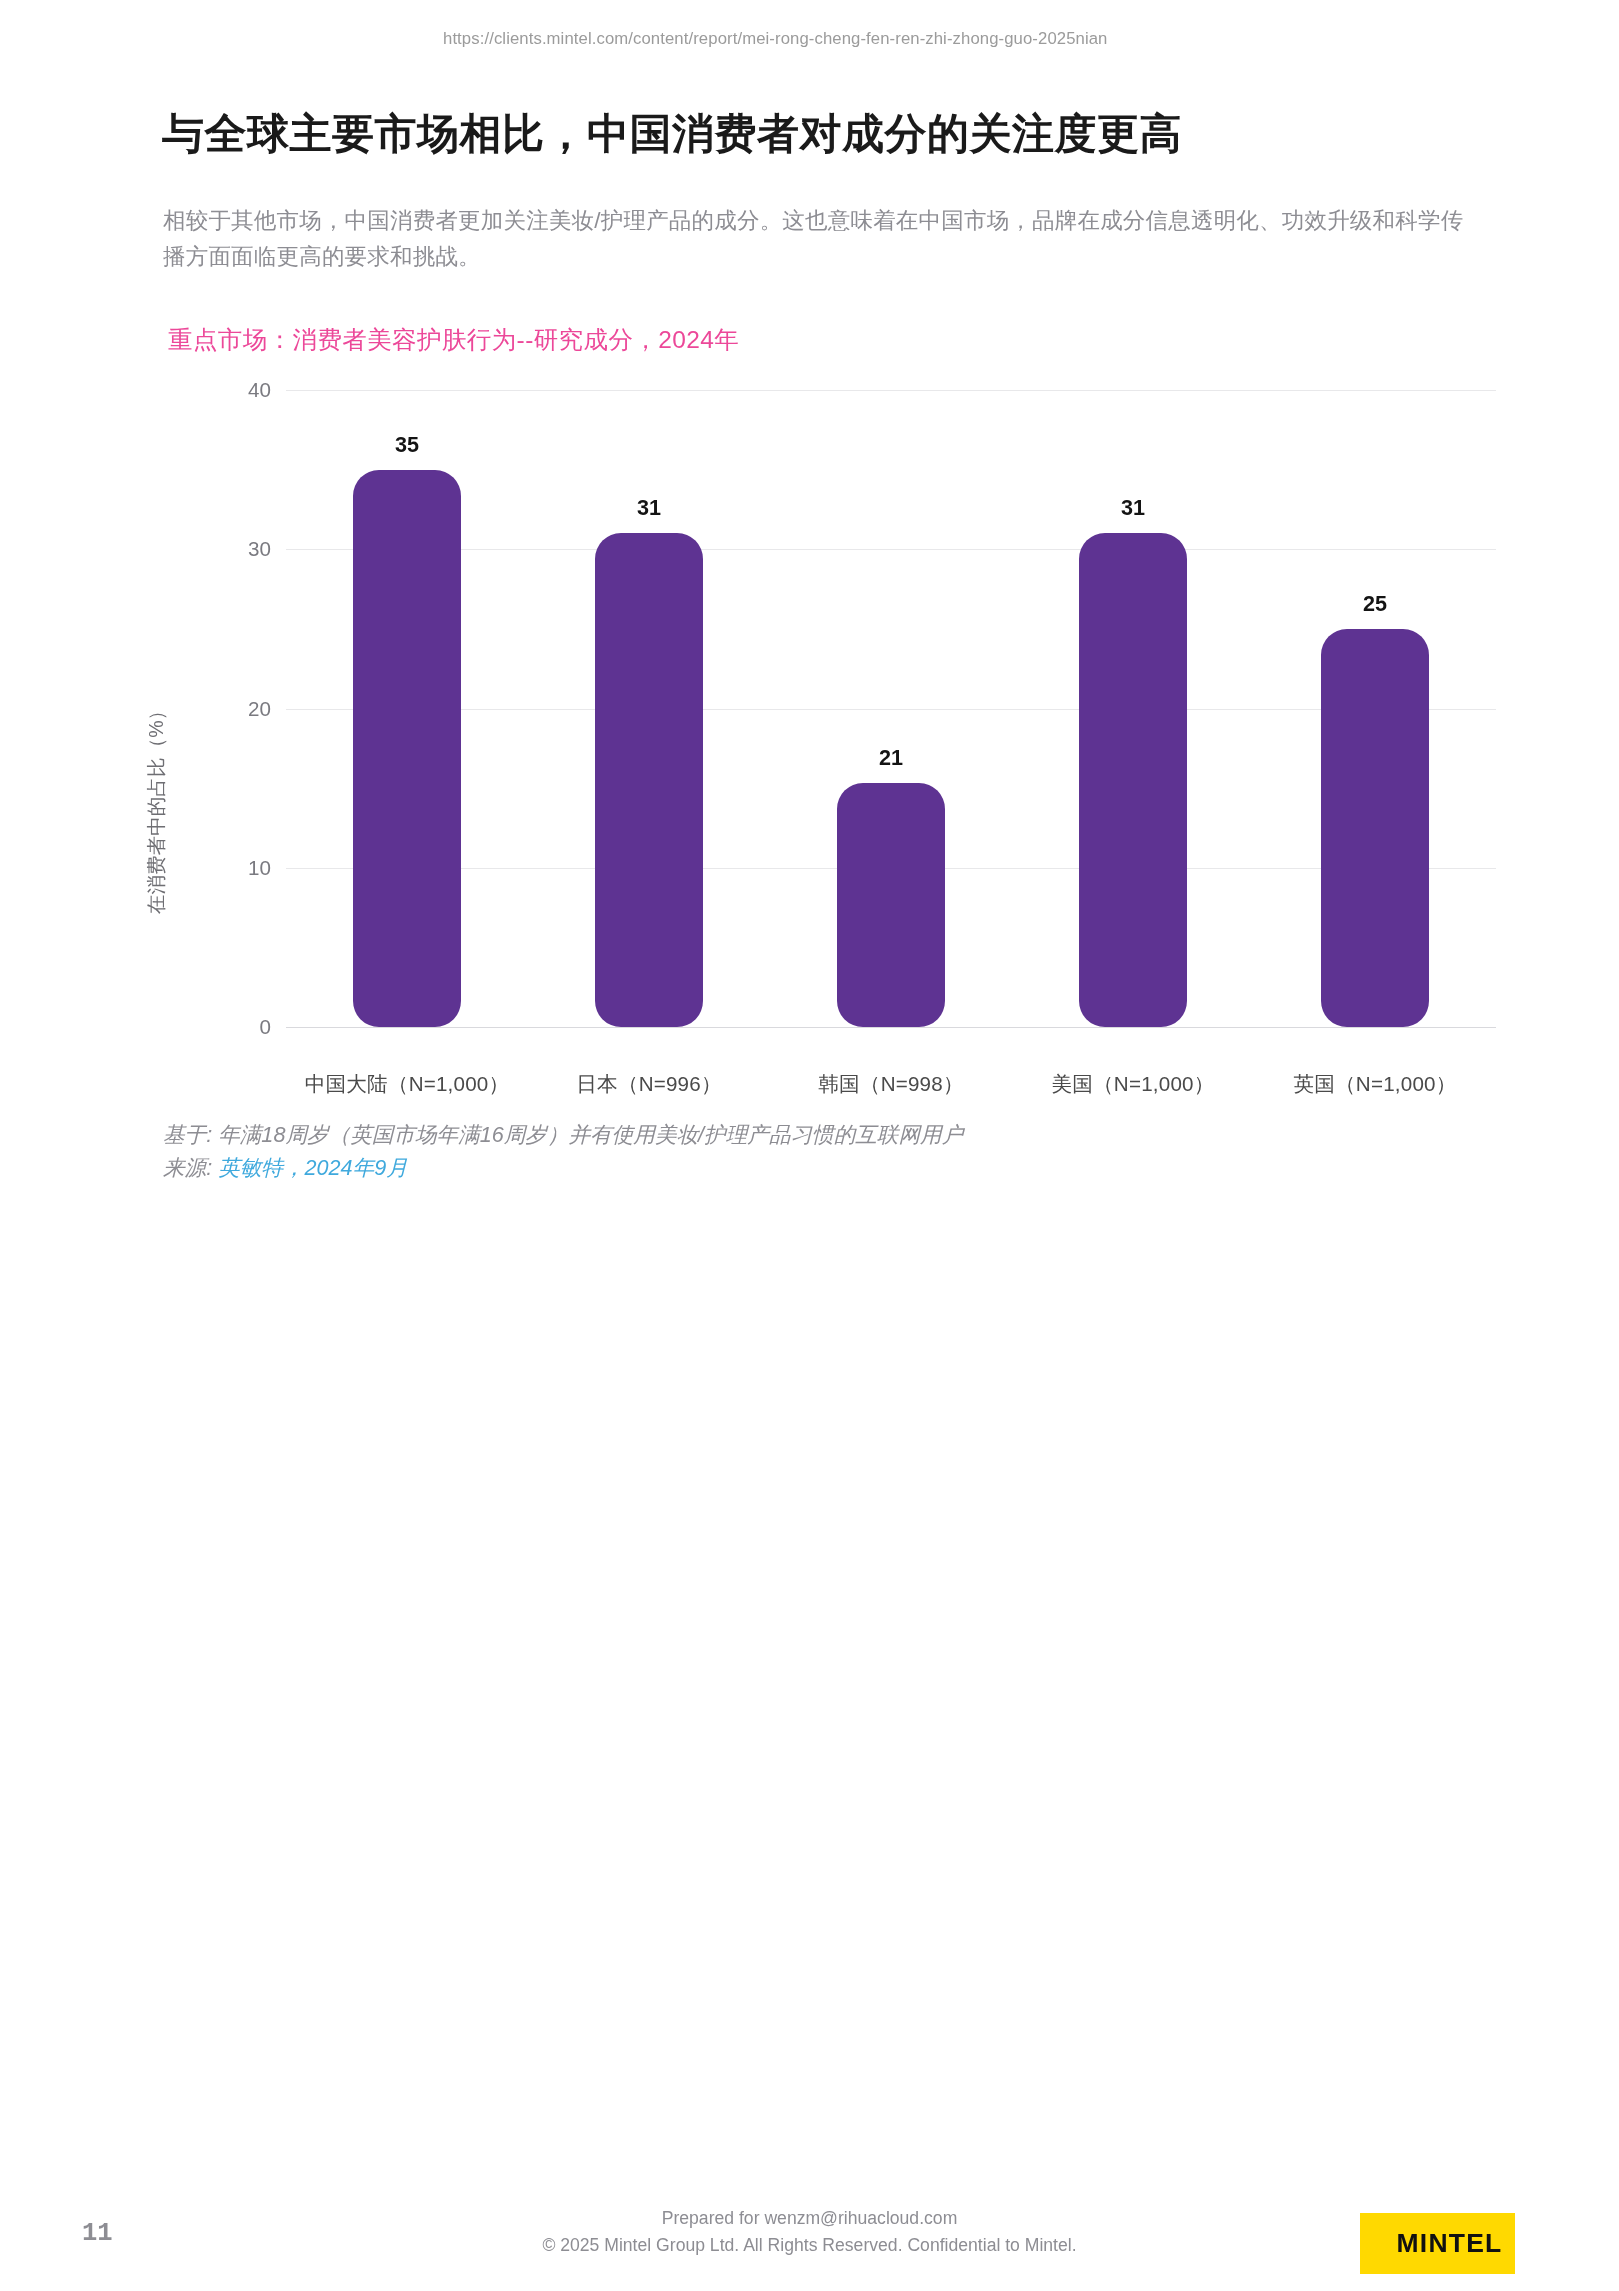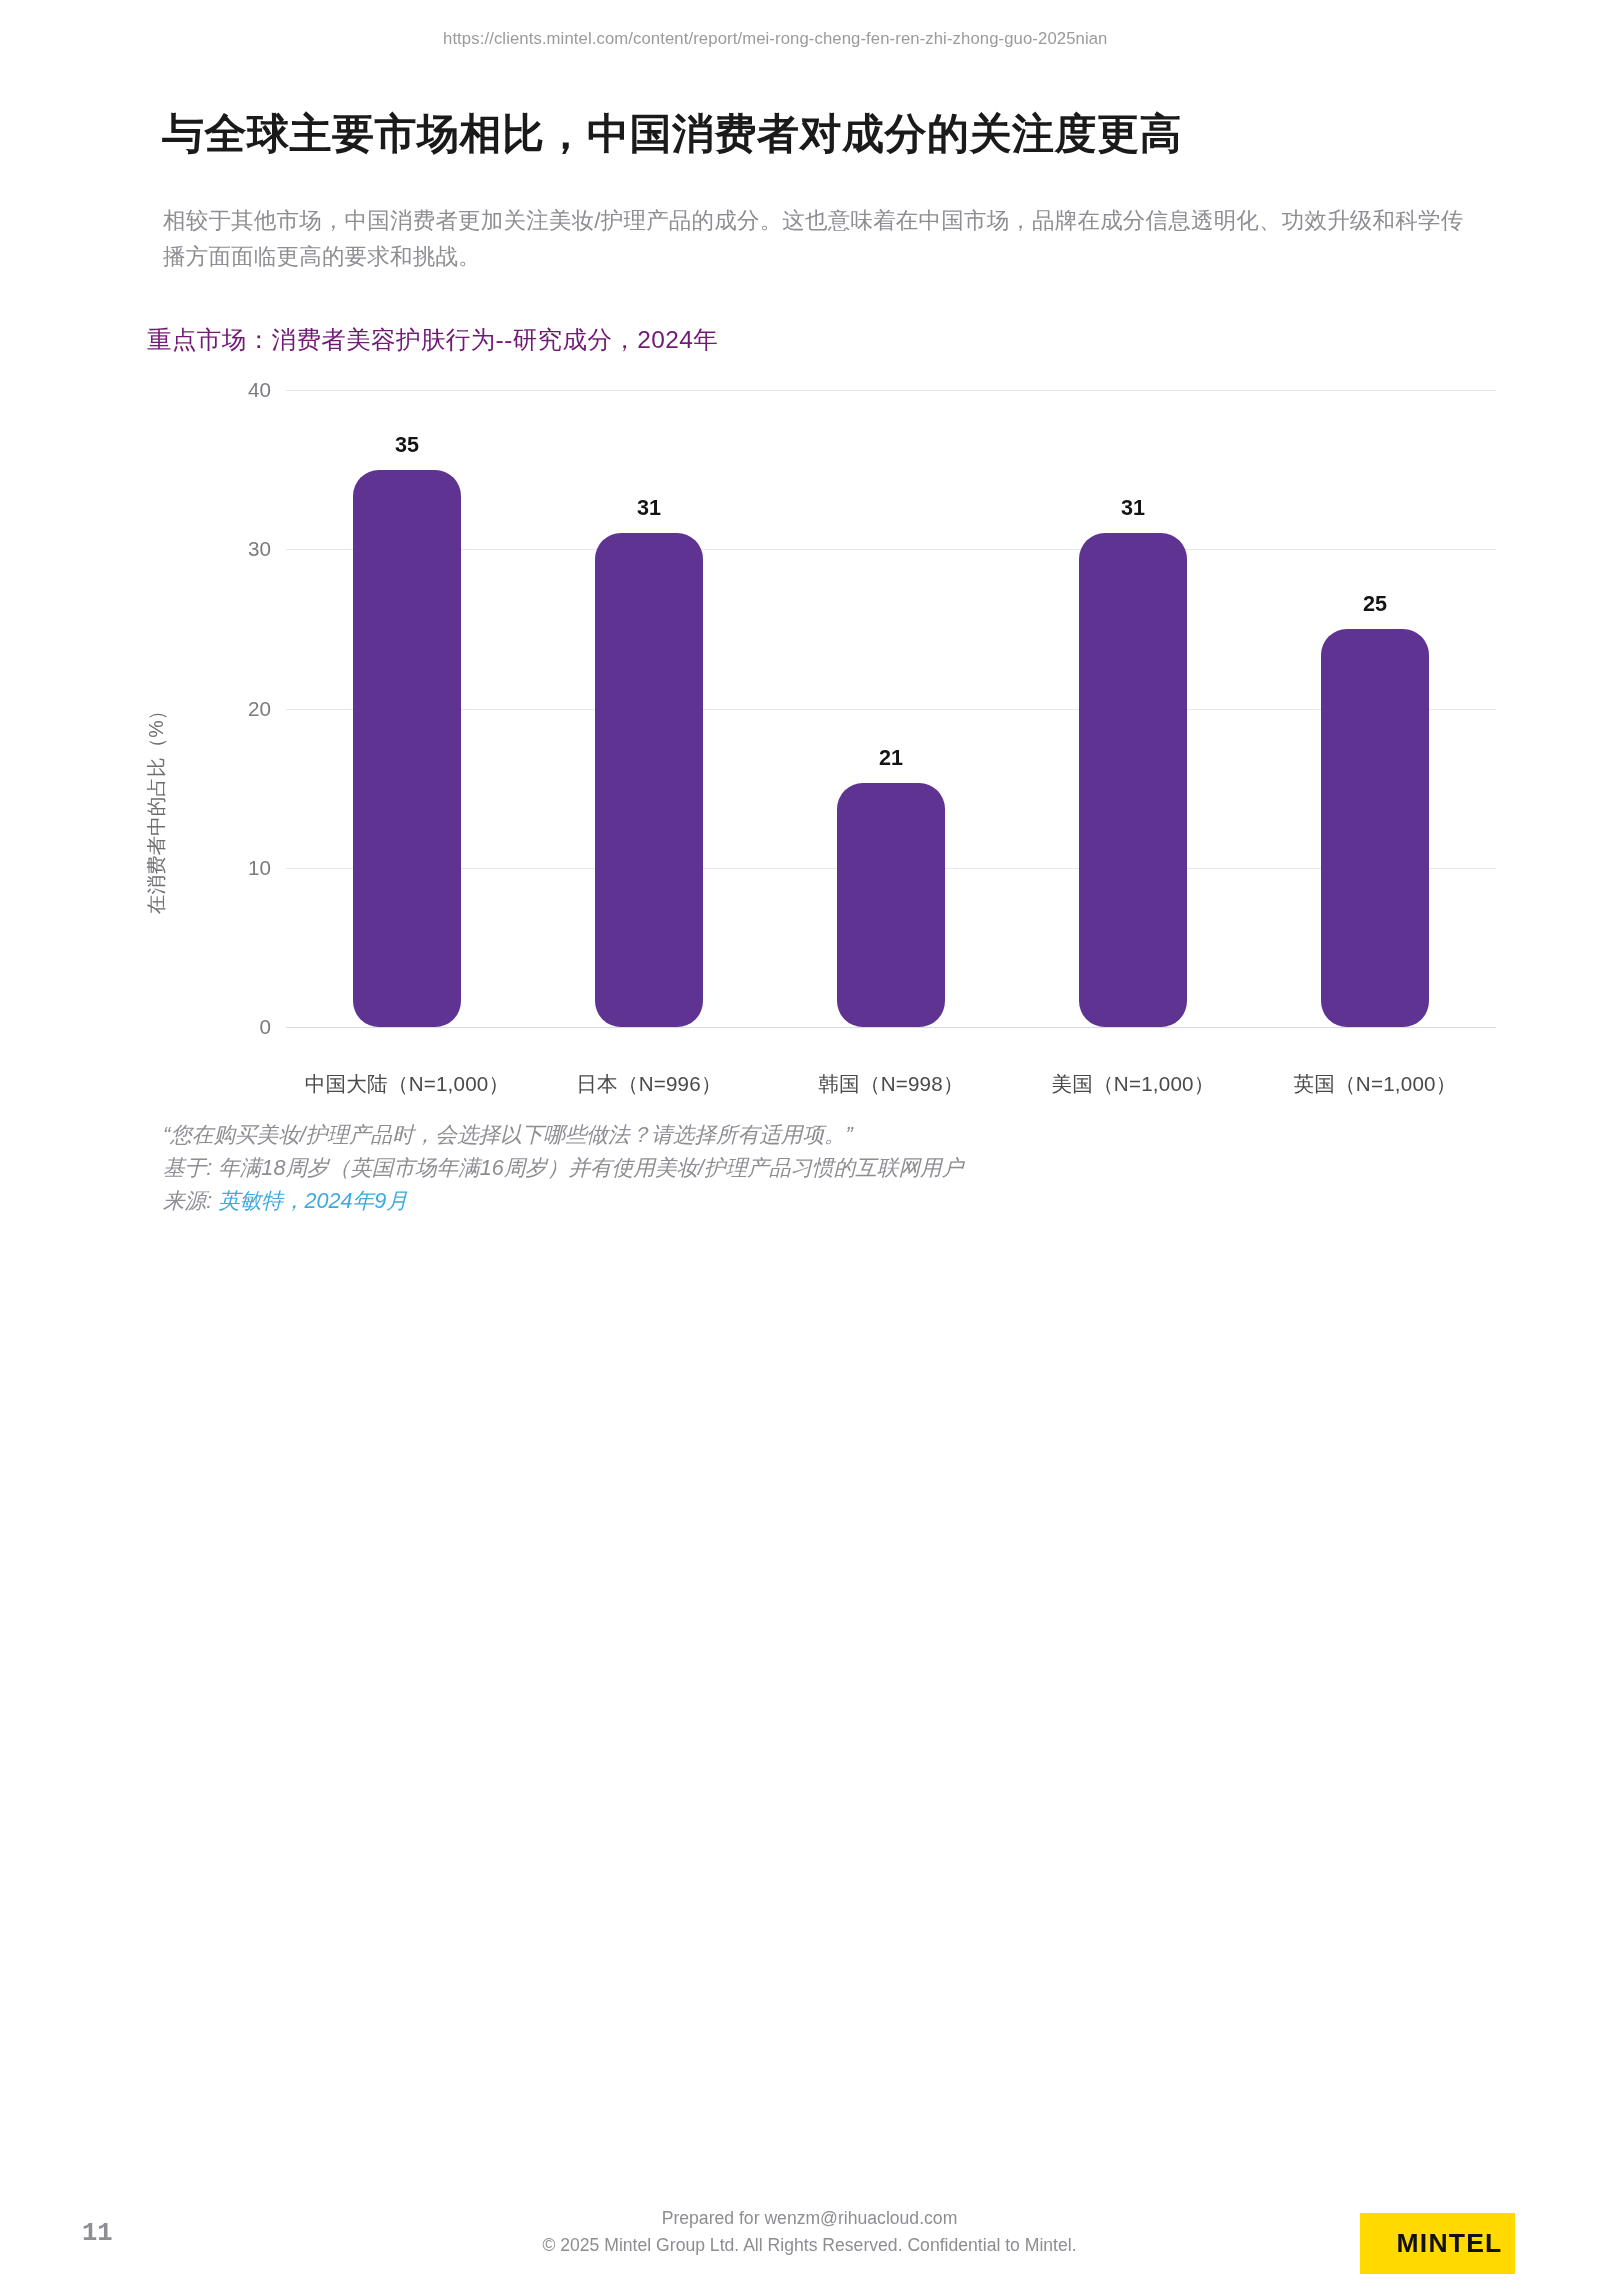--- a/index.html
+++ b/index.html
@@ -51,24 +51,24 @@
     width: 1313px;
     font-size: 22.5px;
     color: #8d8d93;
     line-height: 1.62;
     letter-spacing: 0.2px;
   }
 
   
   .chart-title {
     position: absolute;
-    left: 147px;
+    left: 168px;
     top: 323px;
     font-size: 24.5px;
-    color: #701a75;
+    color: #ec4899;
     letter-spacing: 0.4px;
   }
 
   .chart-area {
     position: absolute;
     left: 163px;
     top: 390px;
     width: 1333px;
     height: 686px;
   }
@@ -287,21 +287,20 @@
     <div class="xlabels">
       <div class="xlabel">中国大陆（N=1,000）</div>
       <div class="xlabel">日本（N=996）</div>
       <div class="xlabel">韩国（N=998）</div>
       <div class="xlabel">美国（N=1,000）</div>
       <div class="xlabel">英国（N=1,000）</div>
     </div>
   </div>
 
   <div class="notes">
-    <div class="line">“您在购买美妆/护理产品时，会选择以下哪些做法？请选择所有适用项。”</div>
     <div class="line">
       <span>基于:</span><span> 年满18周岁（英国市场年满16周岁）并有使用美妆/护理产品习惯的互联网用户</span>
     </div>
     <div class="line">
       <span>来源:</span><span class="src-link"> 英敏特，2024年9月</span>
     </div>
   </div>
 
   <div class="page-number">11</div>
 

